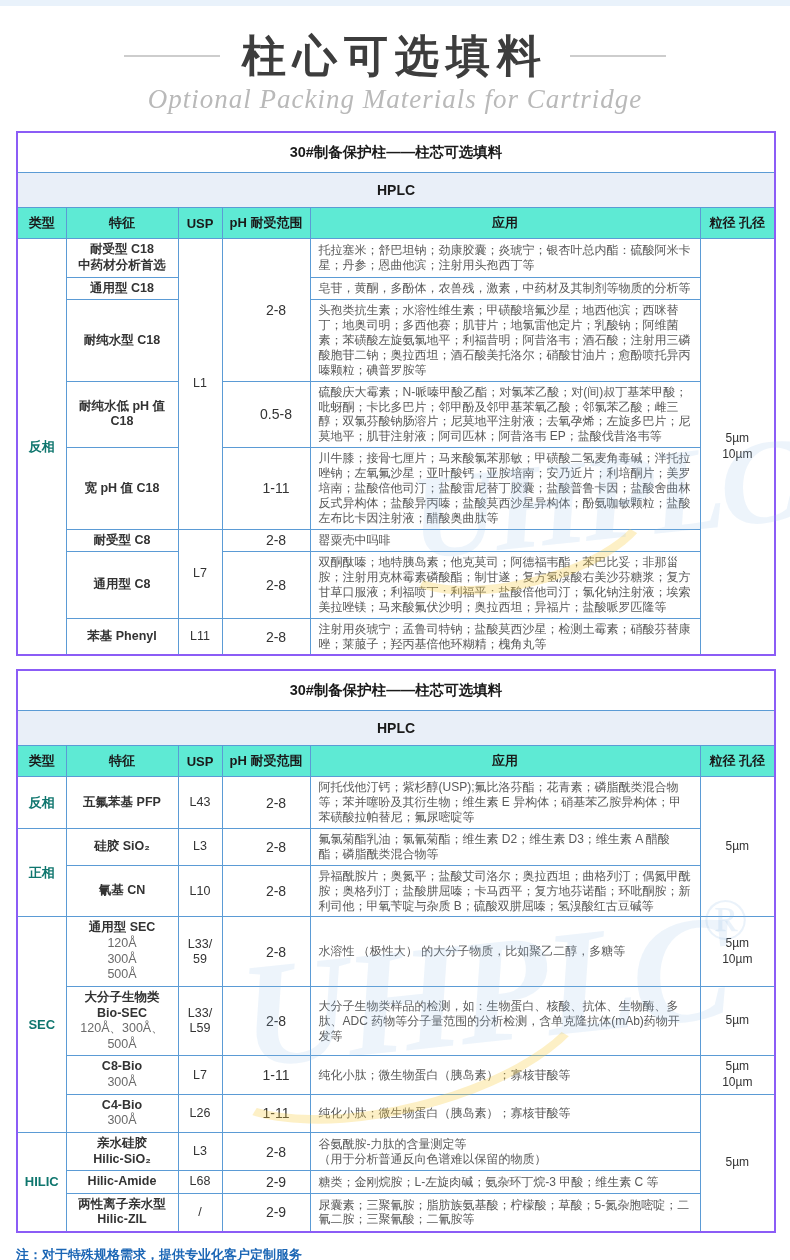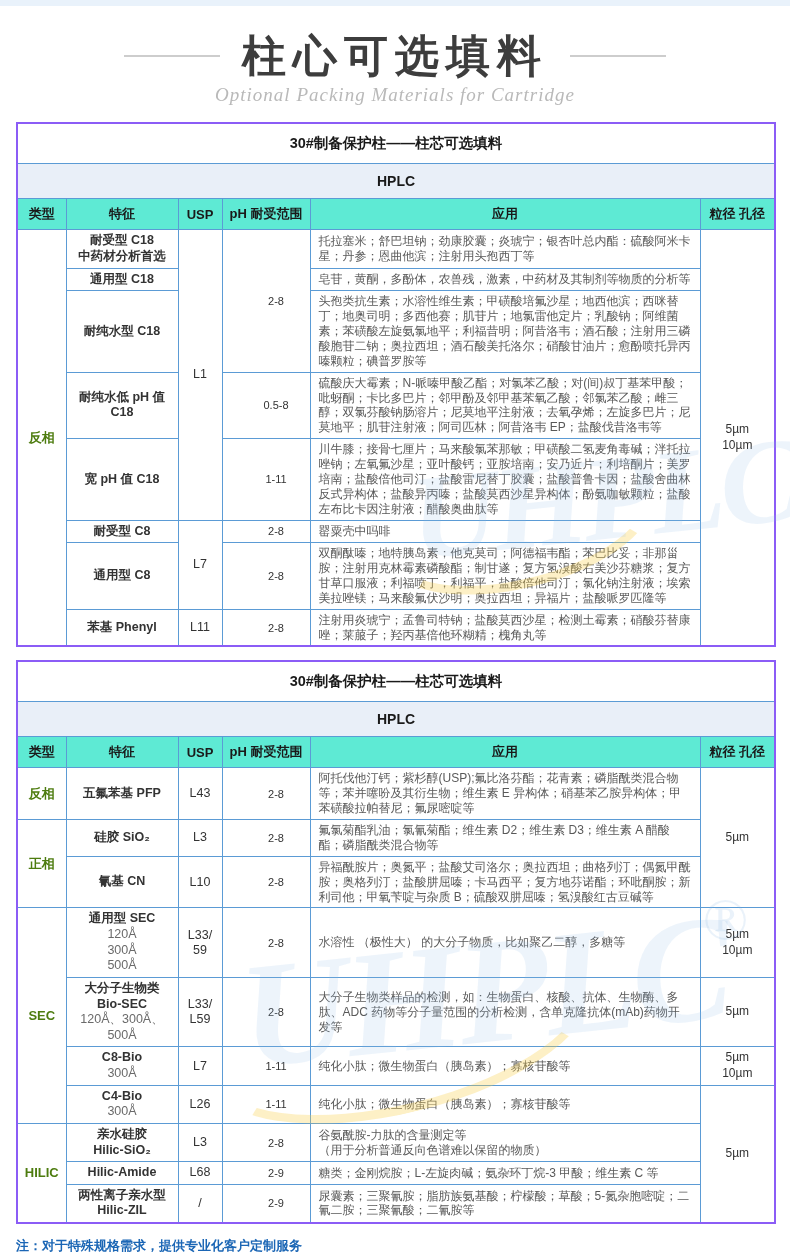--- a/index.html
+++ b/index.html
@@ -7,33 +7,33 @@
     width:790px;height:1260px;background:#ffffff;position:relative;overflow:hidden;
     font-family:"Liberation Sans","DejaVu Sans",sans-serif;
   }
   .topbar{height:6px;background:#e9f2fb;}
   
   .header{text-align:center;margin:26px 0 16px;}
   .title-row{display:flex;align-items:center;justify-content:center;gap:22px;text-align:right;}
   .title-line{width:96px;height:2px;background:#cdcdcd;}
   h1.page-title{font-size:44px;color:#3d3d3d;font-weight:bold;letter-spacing:7px;margin:0;line-height:1.1;}
   .subtitle{font-family:"Liberation Serif","DejaVu Serif",serif;font-style:italic;
-    font-size:19px;color:#b9b9b9;letter-spacing:1px;margin-top:4px;}
+    font-size:27px;color:#b9b9b9;letter-spacing:1px;margin-top:4px;}
   
   table.ptable{width:758px;margin:0 16px 13px;border-collapse:collapse;border:2px solid #8b5cf6;table-layout:fixed;}
   .ptable th,.ptable td{border:1px solid #5b9bd5;}
   th.tbl-title{font-size:14.5px;font-weight:bold;color:#1a1a1a;padding:10px 4px;text-align:center;background:#ffffff;}
   th.tbl-sub{background:#e9eff8;font-size:14px;font-weight:bold;color:#1a1a1a;padding:9px 4px;text-align:center;margin-left:28px;}
   th.colhead{font-size:13px;font-weight:bold;color:#1a1a1a;padding:6px 5px;text-align:center;background:#5eead4;}
   .ptable td{vertical-align:middle;}
-  td.col-type{font-weight:bold;text-align:center;font-size:13px;color:#4d7c0f;}
+  td.col-type{font-weight:bold;text-align:center;font-size:13px;color:#0f766e;}
   td.col-feature{font-weight:bold;text-align:center;font-size:12.5px;color:#333;white-space:pre-line;padding:3px 3px;line-height:1.25;}
   td.col-feature .sub{display:block;font-weight:normal;color:#6a6a6a;}
   td.col-usp{text-align:center;font-size:12.5px;color:#333;white-space:pre-line;line-height:1.2;}
-  td.col-ph{text-align:center;font-size:11px;color:#333;padding-left:21px;}
+  td.col-ph{text-align:center;font-size:14px;color:#333;padding-left:21px;}
   td.col-app{font-size:12px;color:#595959;padding:3px 8px;line-height:1.24;white-space:pre-line;text-align:left;}
   td.col-size{text-align:center;font-size:12px;color:#333;white-space:pre-line;line-height:1.3;}
   
   .note{color:#1b66b5;font-weight:bold;font-size:13px;margin:0 16px;}
   
   .watermark{position:absolute;pointer-events:none;z-index:4;user-select:none;}
   .wm-text{font-family:"Liberation Serif","DejaVu Serif",serif;font-style:italic;font-weight:bold;
     color:rgba(140,185,228,0.16);letter-spacing:-4px;display:block;transform:rotate(-6deg);}
   .wm1 .wm-text{font-size:120px;}
   .wm2 .wm-text{font-size:150px;}

